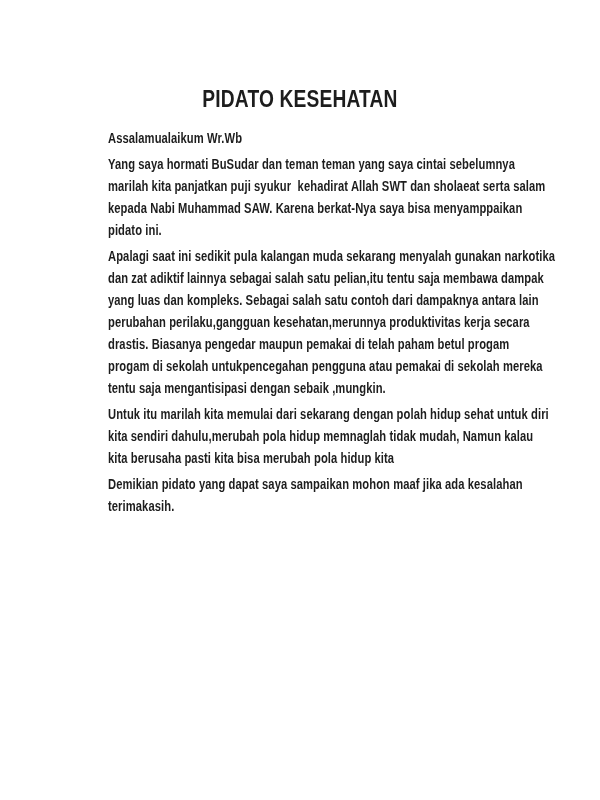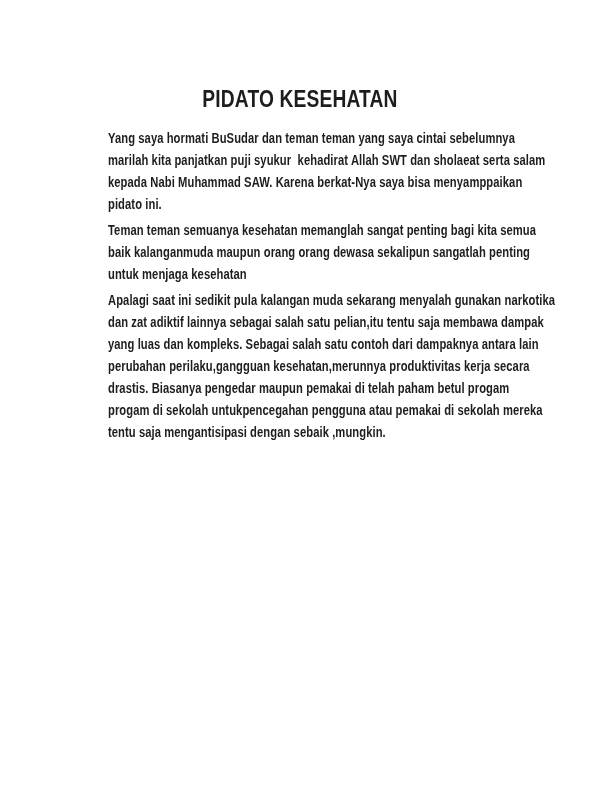--- a/index.html
+++ b/index.html
@@ -45,34 +45,41 @@
   }
 </style>
 </head>
 <body>
 
 <div class="page" style="--text-color: #1d1d1d; --page-bg: #ffffff;">
   <div class="doc">
     <h1 class="title">PIDATO KESEHATAN</h1>
     <div>
         <div class="paragraph">
+          <div class="line">Assalamualaikum Wr.Wb</div>
+        </div>
+        <div class="paragraph">
           <div class="line">Yang saya hormati BuSudar dan teman teman yang saya cintai sebelumnya</div>
           <div class="line">marilah kita panjatkan puji syukur  kehadirat Allah SWT dan sholaeat serta salam</div>
           <div class="line">kepada Nabi Muhammad SAW. Karena berkat-Nya saya bisa menyamppaikan</div>
           <div class="line">pidato ini.</div>
-        </div>
-        <div class="paragraph">
-          <div class="line">Teman teman semuanya kesehatan memanglah sangat penting bagi kita semua</div>
-          <div class="line">baik kalanganmuda maupun orang orang dewasa sekalipun sangatlah penting</div>
-          <div class="line">untuk menjaga kesehatan</div>
         </div>
         <div class="paragraph">
           <div class="line">Apalagi saat ini sedikit pula kalangan muda sekarang menyalah gunakan narkotika</div>
           <div class="line">dan zat adiktif lainnya sebagai salah satu pelian,itu tentu saja membawa dampak</div>
           <div class="line">yang luas dan kompleks. Sebagai salah satu contoh dari dampaknya antara lain</div>
           <div class="line">perubahan perilaku,gangguan kesehatan,merunnya produktivitas kerja secara</div>
           <div class="line">drastis. Biasanya pengedar maupun pemakai di telah paham betul progam</div>
           <div class="line">progam di sekolah untukpencegahan pengguna atau pemakai di sekolah mereka</div>
           <div class="line">tentu saja mengantisipasi dengan sebaik ,mungkin.</div>
         </div>
+        <div class="paragraph">
+          <div class="line">Untuk itu marilah kita memulai dari sekarang dengan polah hidup sehat untuk diri</div>
+          <div class="line">kita sendiri dahulu,merubah pola hidup memnaglah tidak mudah, Namun kalau</div>
+          <div class="line">kita berusaha pasti kita bisa merubah pola hidup kita</div>
+        </div>
+        <div class="paragraph">
+          <div class="line">Demikian pidato yang dapat saya sampaikan mohon maaf jika ada kesalahan</div>
+          <div class="line">terimakasih.</div>
+        </div>
       </div>
   </div>
 </div>
 
 </body></html>

